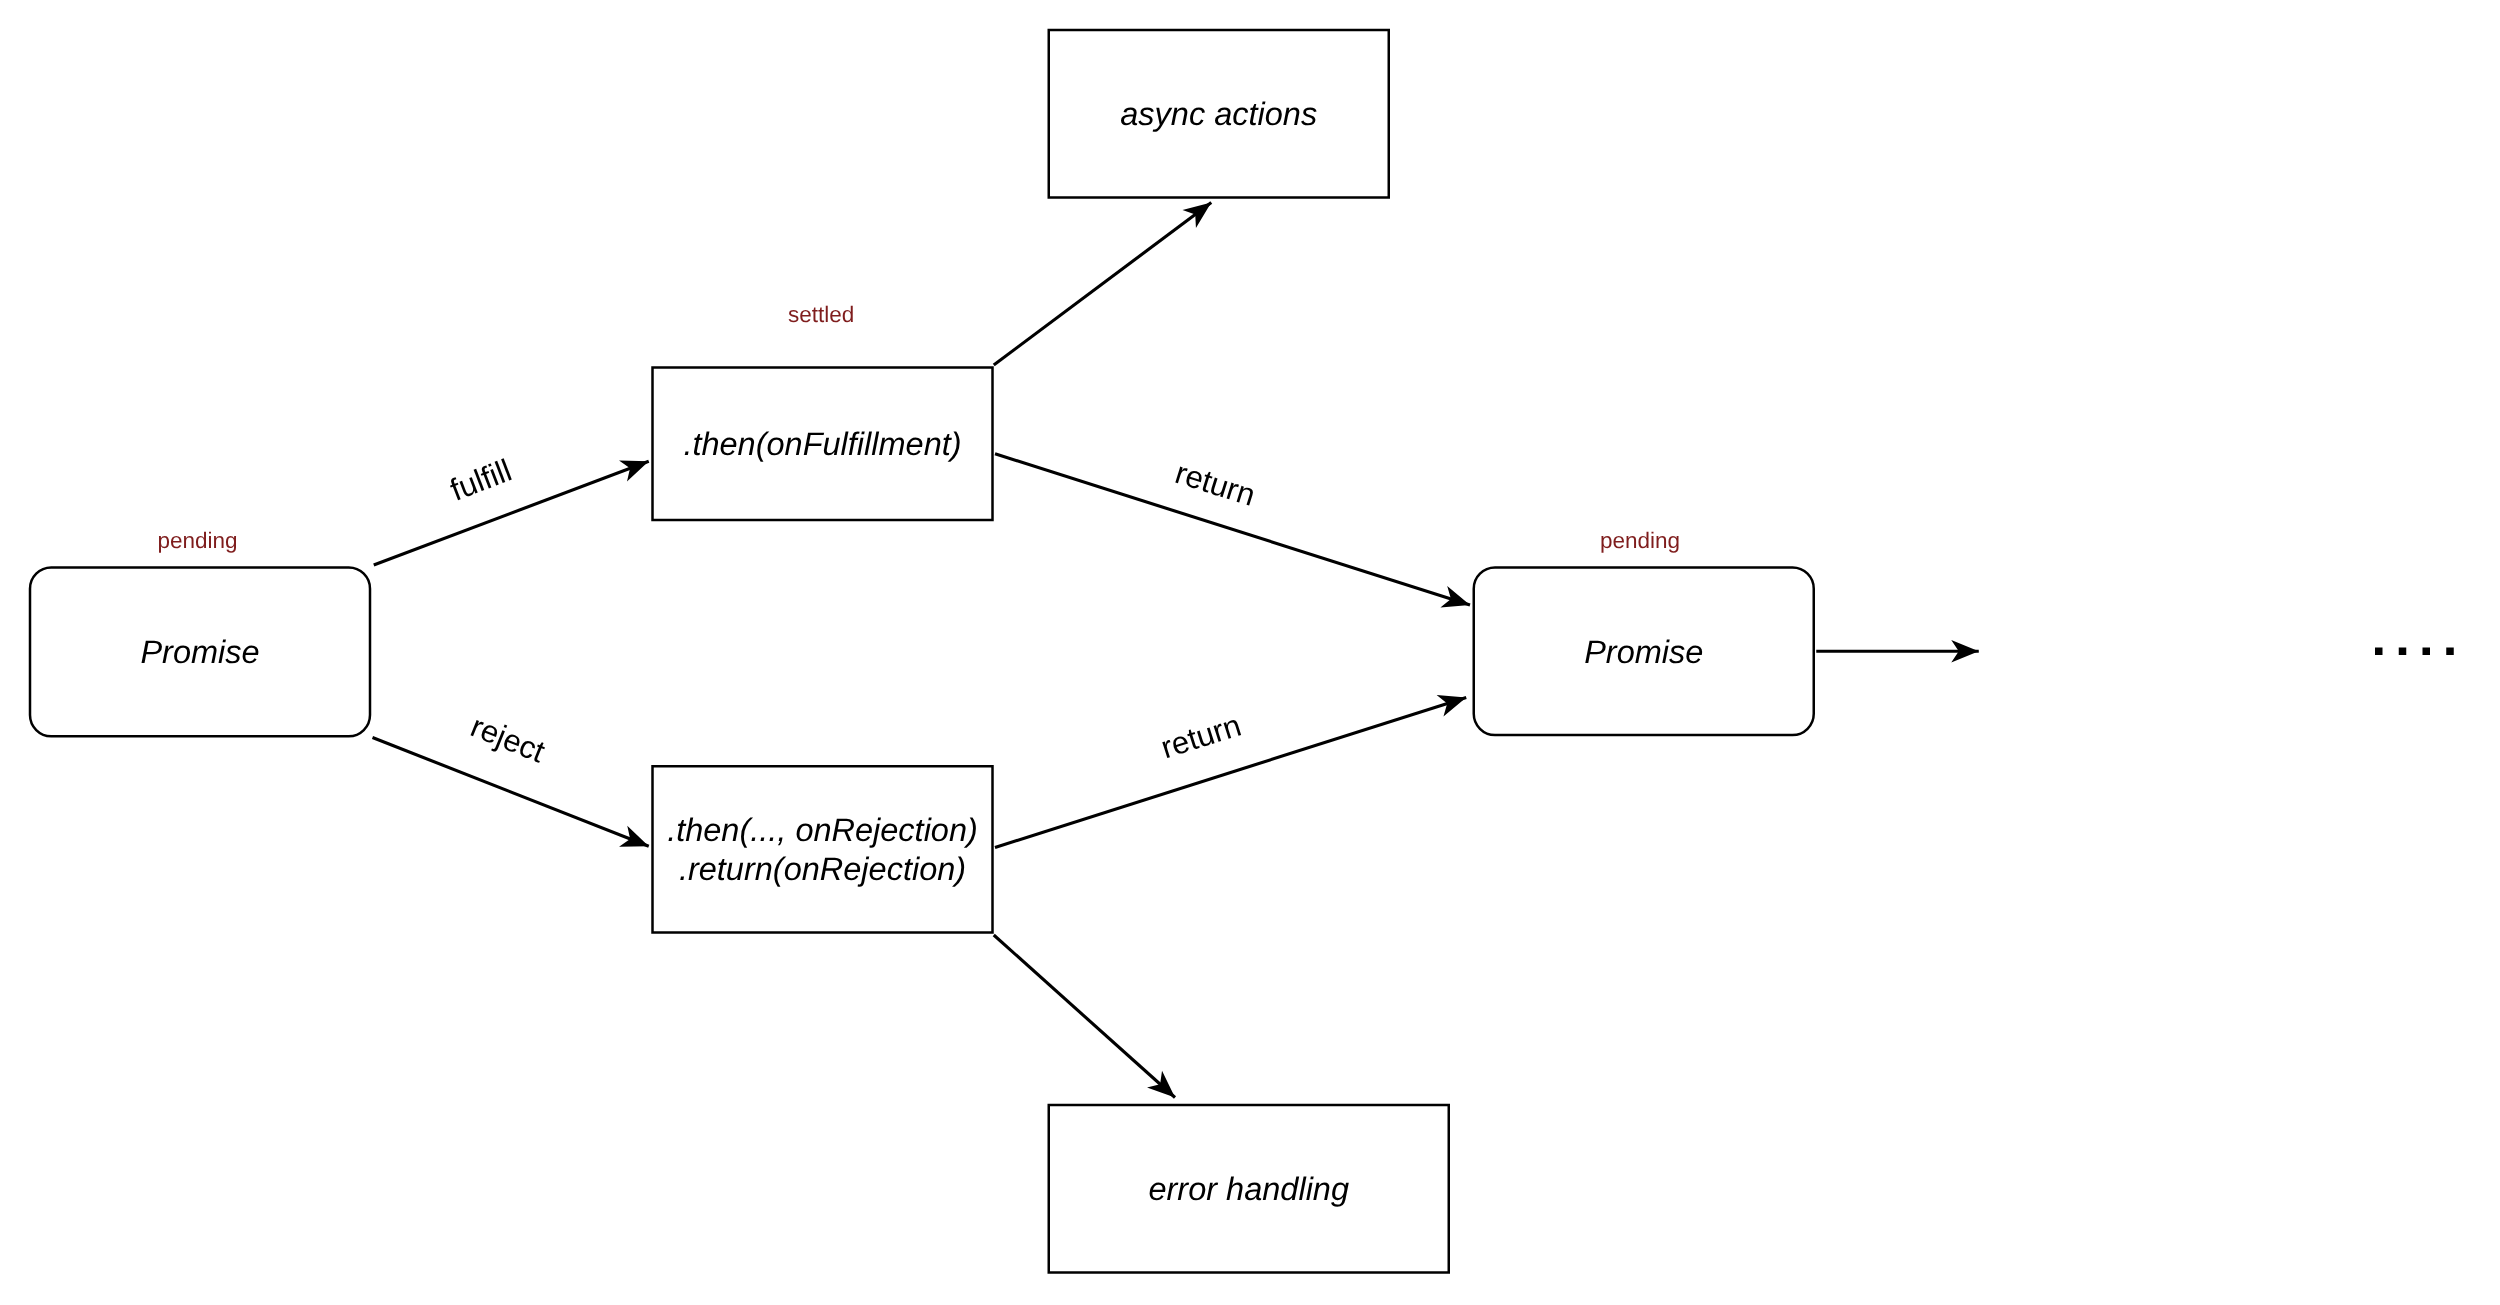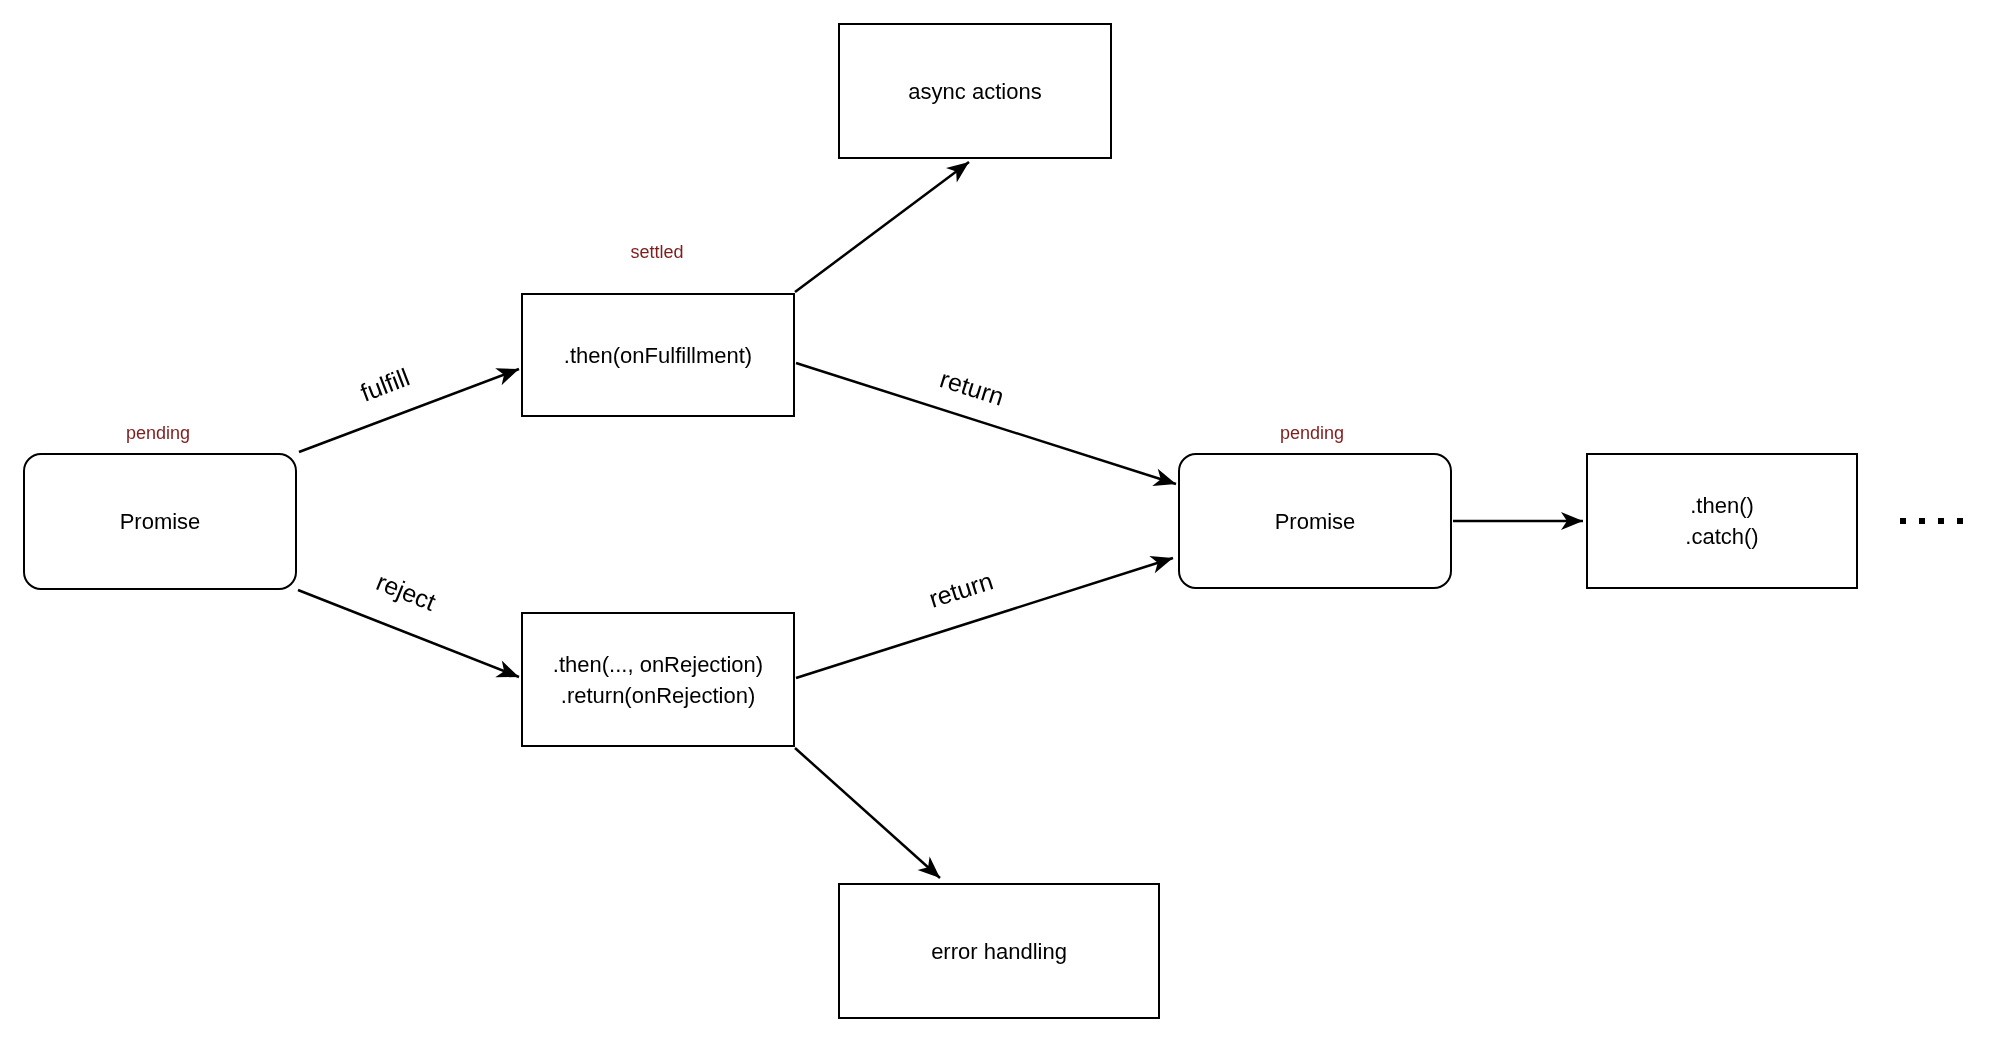--- a/index.html
+++ b/index.html
@@ -30,24 +30,25 @@
   .node {
     position: absolute;
     box-sizing: border-box;
     border: 2.5px solid #000000;
     background: #ffffff;
     display: flex;
     flex-direction: column;
     align-items: center;
     justify-content: center;
     text-align: center;
-    font-size: 22px;
+    font-size: 26px;
     line-height: 31px;
     color: #000000;
     white-space: nowrap;
+    font-style: italic;
   }
   .node.rounded {
     border-radius: 18px;
   }
   .node.gap-lines {
   }
   .float-label {
     position: absolute;
     font-size: 18px;
     color: #7f1d1d;
@@ -112,24 +113,20 @@
   </div>
 
   <div class="node" style="left:838px; top:883px; width:322px; height:136px;">
     <span>error handling</span>
   </div>
 
   <div class="node rounded" style="left:1178px; top:453px; width:274px; height:136px;">
     <span>Promise</span>
   </div>
 
-  <div class="node" style="left:1586px; top:453px; width:272px; height:136px;">
-    <span>.then()</span>
-    <span>.catch()</span>
-  </div>
 
   <div class="float-label" style="left:158px; top:433px;">pending</div>
 
   <div class="float-label" style="left:657px; top:252px;">settled</div>
 
   <div class="float-label" style="left:1312px; top:433px;">pending</div>
 
   <div class="edge-label" style="left:385px; top:385px; transform:translate(-50%,-50%) rotate(-21deg);">fulfill</div>
 
   <div class="edge-label" style="left:406px; top:592px; transform:translate(-50%,-50%) rotate(22deg);">reject</div>

